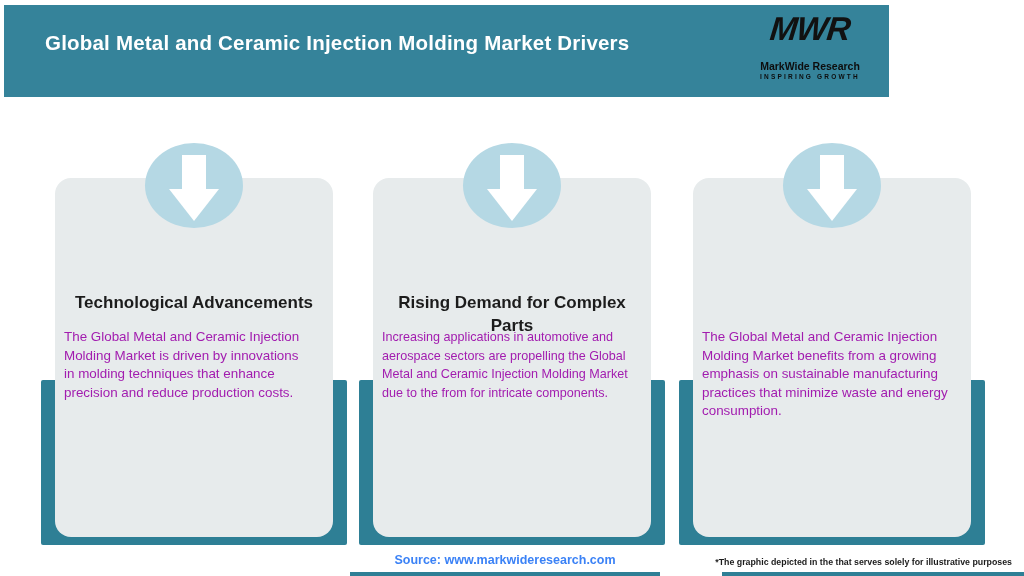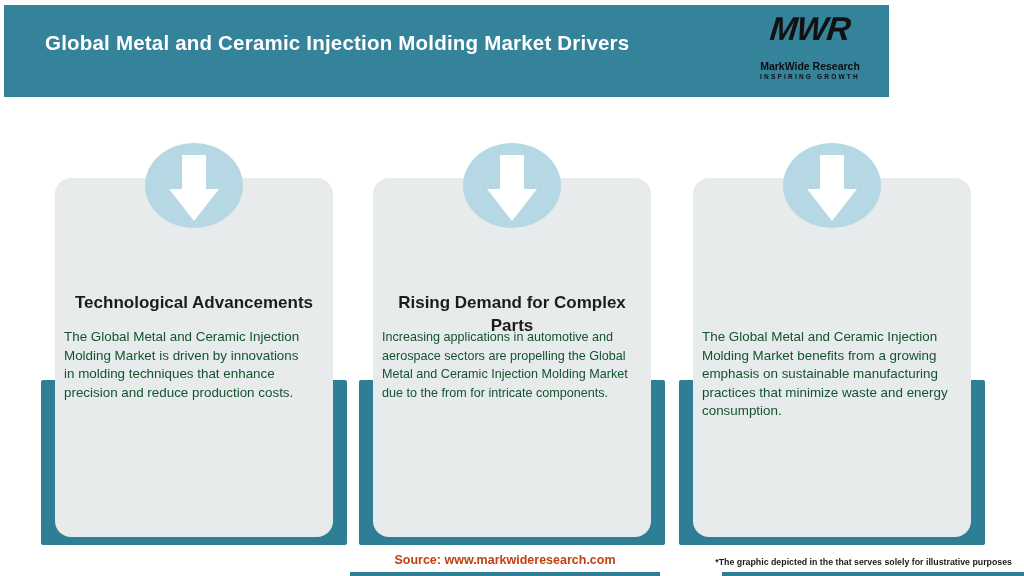--- a/index.html
+++ b/index.html
@@ -99,21 +99,21 @@
     line-height: 23px;
     margin-top: 43px;
   }
   .card-body {
     position: absolute;
     left: 0; top: 150px;
     width: 100%;
     padding: 0 8px 0 9px;
     text-align: left;
     font-size: 13.4px;
-    color: #14532d;
+    color: #a21caf;
     line-height: 18.5px;
     white-space: pre-line;
   }
   .card-body.narrowfit { font-size: 12.6px; }
 
   
   .col1 .band { left: 41px; }
   .col1 .card { left: 55px; }
   .col1 .badge { left: 145px; }
   .col2 .band { left: 359px; }
@@ -124,21 +124,21 @@
   .col3 .badge { left: 783px; }
 
   
   .source-text {
     position: absolute;
     left: 345px; top: 553px;
     width: 320px;
     text-align: center;
     font-size: 12.5px;
     font-weight: bold;
-    color: #c2410c;
+    color: #3b82f6;
     white-space: nowrap;
   }
   .disclaimer-text {
     position: absolute;
     right: 12px; top: 557px;
     font-size: 8.8px;
     font-weight: bold;
     color: #1b1b1b;
     white-space: nowrap;
   }

